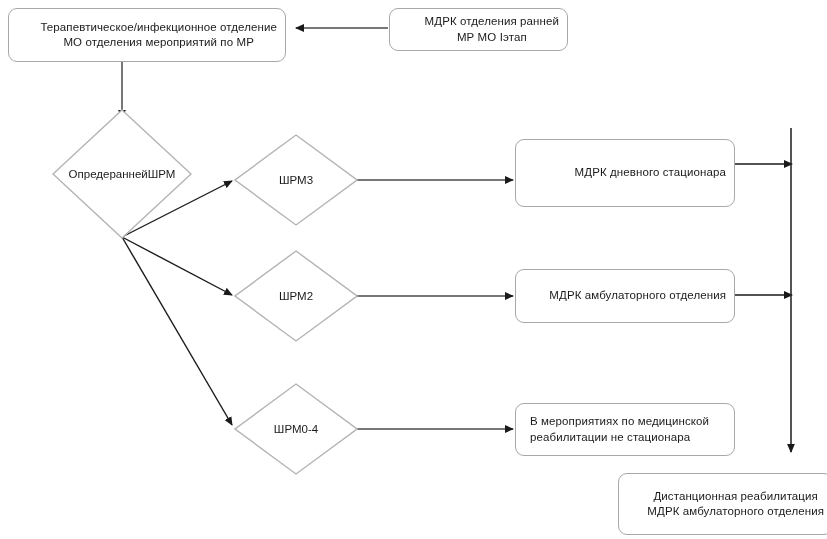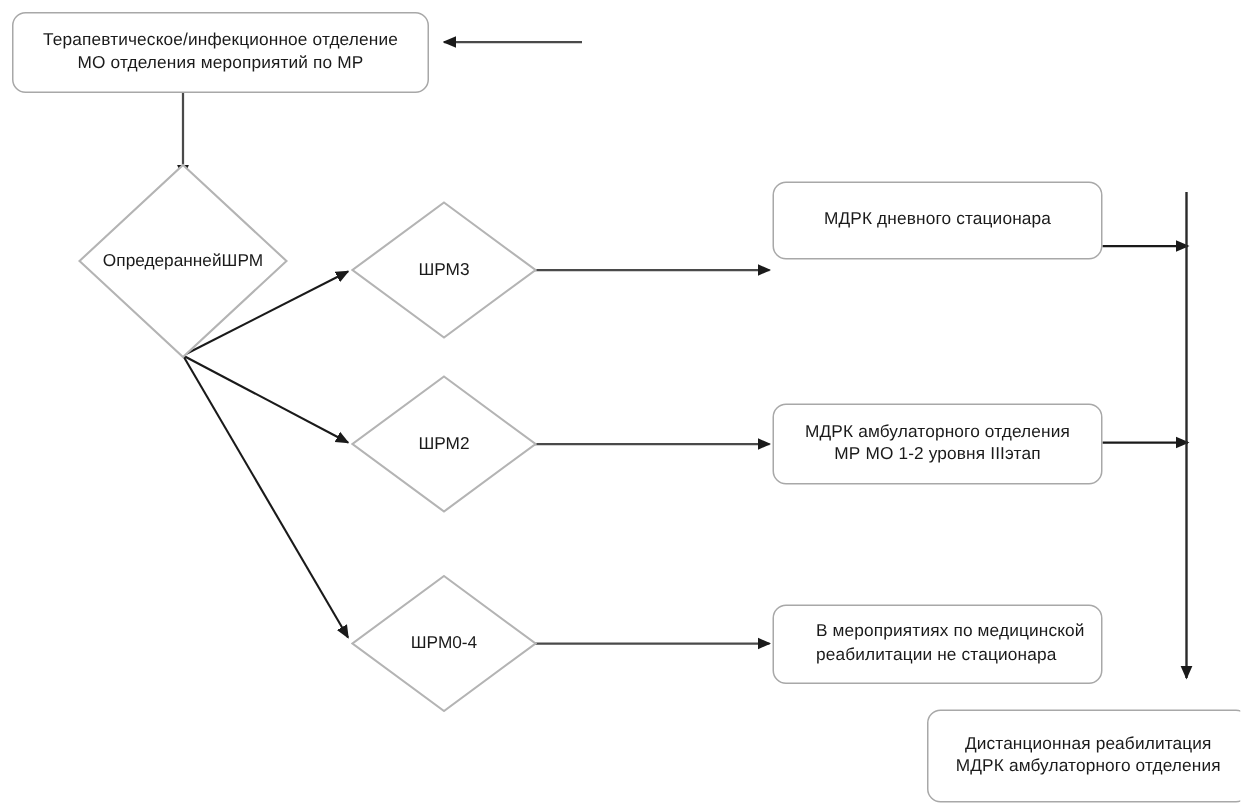--- a/index.html
+++ b/index.html
@@ -35,25 +35,26 @@
     color: #1a1a1a;
     font-size: 11.5px;
     line-height: 15.5px;
     letter-spacing: 0.1px;
   }
   .rbox {
     border: 1px solid #a8a8a8;
     border-radius: 9px;
     background: #ffffff;
     padding: 4px 8px;
+    justify-content: flex-end;
   }
   .rbox.left-align {
     justify-content: flex-start;
     text-align: left;
-    padding-left: 28px;
+    padding-left: 14px;
   }
   .diamond-wrap {
     position: absolute;
   }
   .diamond-wrap svg {
     position: absolute;
     left: 0;
     top: 0;
   }
   .diamond-label {
@@ -108,20 +109,26 @@
     <path d="M791,128 L791,452" fill="none" stroke="#2a2a2a" stroke-width="1.6" marker-end="url(#ah)"></path>
   </svg>
 
   <div class="node rbox" style="left:8px; top:8px; width:278px; height:54px;">
     <div>
       <span class="ln">Терапевтическое/инфекционное отделение</span>
       <span class="ln">МО отделения мероприятий по МР</span>
     </div>
   </div>
 
+  <div class="node rbox" style="left:389px; top:8px; width:179px; height:43px;">
+    <div>
+      <span class="ln">МДРК отделения ранней</span>
+      <span class="ln">МР МО Iэтап</span>
+    </div>
+  </div>
 
   <div class="diamond-wrap" style="left:52px; top:109px; width:140px; height:130px;">
     <svg width="140" height="130" viewBox="0 0 140 130">
       <polygon points="70,1 139,65 70,129 1,65" fill="#ffffff" stroke="#b4b4b4" stroke-width="1.4"></polygon>
     </svg>
     <div class="diamond-label">
       <span class="ln">Опреде</span>
       <span class="ln">ранней</span>
       <span class="ln">ШРМ</span>
     </div>
@@ -150,30 +157,29 @@
   <div class="diamond-wrap" style="left:234px; top:383px; width:124px; height:92px;">
     <svg width="124" height="92" viewBox="0 0 124 92">
       <polygon points="62,1 123,46 62,91 1,46" fill="#ffffff" stroke="#b4b4b4" stroke-width="1.4"></polygon>
     </svg>
     <div class="diamond-label">
       <span class="ln">ШРМ</span>
       <span class="ln">0-4</span>
     </div>
   </div>
 
-  <div class="node rbox" style="left:515px; top:121px; width:220px; height:52px;">
+  <div class="node rbox" style="left:515px; top:139px; width:220px; height:68px;">
     <div>
       <span class="ln">МДРК дневного стационара</span>
     </div>
   </div>
 
   <div class="node rbox" style="left:515px; top:269px; width:220px; height:54px;">
     <div>
       <span class="ln">МДРК амбулаторного отделения</span>
-      <span class="ln">МР МО 1-2 уровня IIIэтап</span>
     </div>
   </div>
 
   <div class="node rbox left-align" style="left:515px; top:403px; width:220px; height:53px;">
     <div>
       <span class="ln">В мероприятиях по медицинской</span>
       <span class="ln">реабилитации не стационара</span>
     </div>
   </div>
 

